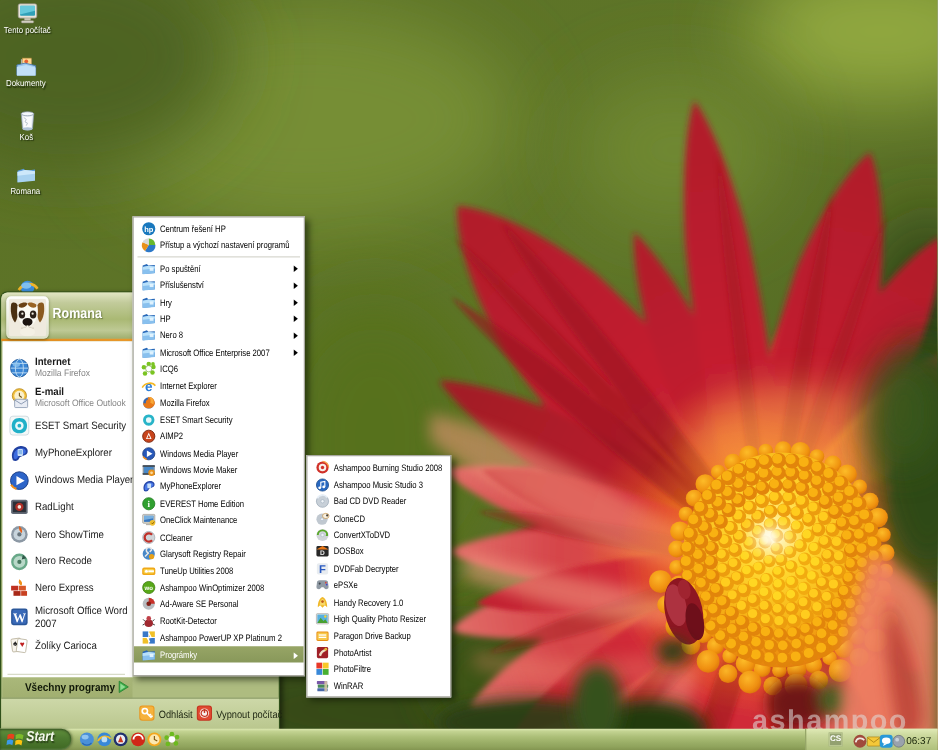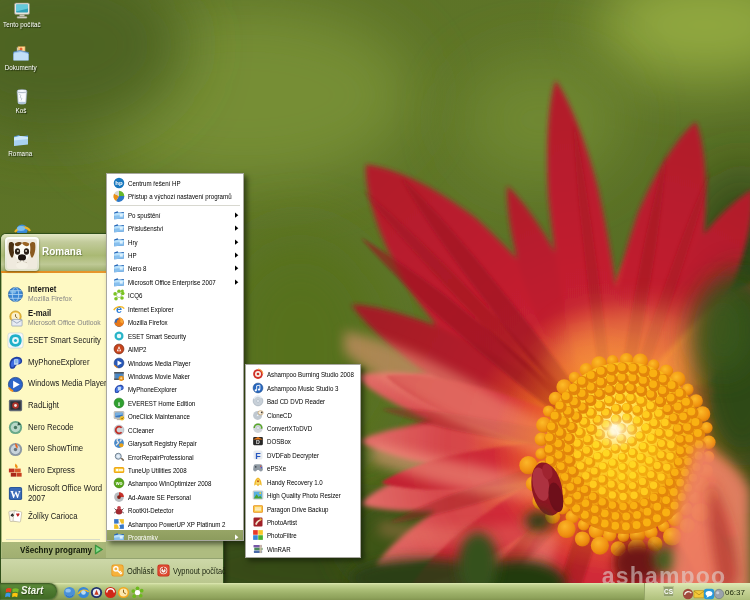--- a/index.html
+++ b/index.html
@@ -8,21 +8,21 @@
 .dicon { position:absolute; width:43px; text-align:center; }
 .dicon svg { display:block; margin:0 auto; }
 .dlabel { margin-top:1px; font-size:7px; color:#fff; text-shadow:1px 1px 1px #1a2808; white-space:nowrap; line-height:1.1; }
 .dlabel span { display:inline-block; transform:scaleX(0.9); transform-origin:center; }
 
 #smenu { position:absolute; left:0; top:233px; width:224px; height:350px; border:1px solid #30501a; border-bottom:none; border-radius:6px 6px 0 0; box-shadow:2px 2px 4px rgba(0,0,0,0.45); background:#aebc80; }
 #banner { position:absolute; left:0; top:0; width:100%; height:37px; border-radius:5px 5px 0 0; background:linear-gradient(#e2e6c4 0%, #c2cb9b 22%, #aab974 58%, #bec995 82%, #9fae6e 100%); }
 #banner .dogf { position:absolute; left:4px; top:3px; width:34px; height:34px; background:linear-gradient(#fefefe,#dce0c8); border-radius:4px; box-shadow:0 1px 2px rgba(40,60,10,0.5); padding:2px; z-index:2; }
 #banner .uname { position:absolute; left:41px; top:11px; font-size:11.5px; font-weight:bold; color:#fff; text-shadow:1px 1px 1px #6a7a40; transform:scaleX(0.87); transform-origin:left; }
 #oline { position:absolute; left:0; top:37px; width:100%; height:2px; background:linear-gradient(90deg,#e08a1e,#f0a83c); }
-#lcol { position:absolute; left:1px; top:39px; width:104px; height:269px; background:#fef9c3; padding-top:9px; }
+#lcol { position:absolute; left:1px; top:39px; width:104px; height:269px; background:#ffffff; padding-top:9px; }
 .li { position:relative; height:21.7px; }
 .li.two, .li.tw { height:24px; }
 .lic { position:absolute; left:5px; top:50%; margin-top:-8.5px; width:17px; height:17px; }
 .ltx { position:absolute; left:26px; top:50%; transform:translateY(-50%) scaleX(0.91); transform-origin:left center; font-size:8px; color:#1a1a1a; line-height:1.15; white-space:nowrap; }
 .ltx b { display:block; font-size:8.5px; }
 .ltx i { display:block; font-style:normal; font-size:7.5px; color:#858585; }
 .ltx.reg { font-size:8.5px; }
 #allprog { position:absolute; left:1px; top:308px; width:104px; height:33px; background:linear-gradient(#aab87a,#97a566);text-align:right; }
 #allprog .t { position:absolute; right:14px; top:3px; font-size:9px; font-weight:bold; color:#101808; white-space:nowrap; transform:scaleX(0.89); transform-origin:right; }
 #allprog .ga { position:absolute; right:2px; top:2px; width:10px; height:11px; }
@@ -827,35 +827,35 @@
           <span class="lic"><svg width="17" height="17" viewBox="0 0 18 18">
               <rect x="2" y="3" width="14" height="12" rx="1.5" fill="#606874"></rect>
               <rect x="3.5" y="4.5" width="11" height="9" fill="#2c3038"></rect>
               <circle cx="9" cy="9" r="3.5" fill="#b03028"></circle>
               <circle cx="9" cy="9" r="1.5" fill="#f0e8e0"></circle>
             </svg></span>
           <span class="ltx reg">RadLight</span>
         </div>
         <div class="li">
           <span class="lic"><svg width="17" height="17" viewBox="0 0 18 18">
+              <circle cx="9" cy="9" r="7" fill="#8c98a4"></circle>
+              <circle cx="9" cy="9" r="5" fill="#c8d4dc"></circle>
+              <circle cx="9" cy="9" r="1.8" fill="#68747c"></circle>
+              <path d="M9,2 C11,4 12,6 11,8 C10,6.5 8,6 9,2 Z" fill="#e86018"></path>
+            </svg></span>
+          <span class="ltx reg">Nero ShowTime</span>
+        </div>
+        <div class="li">
+          <span class="lic"><svg width="17" height="17" viewBox="0 0 18 18">
               <circle cx="9" cy="9" r="7" fill="#68a888"></circle>
               <circle cx="9" cy="9" r="5" fill="#b8d8c8"></circle>
               <circle cx="9" cy="9" r="1.8" fill="#487860"></circle>
               <path d="M12,3 l3,3 -4,1 z" fill="#305848"></path>
             </svg></span>
           <span class="ltx reg">Nero Recode</span>
-        </div>
-        <div class="li">
-          <span class="lic"><svg width="17" height="17" viewBox="0 0 18 18">
-              <circle cx="9" cy="9" r="7" fill="#8c98a4"></circle>
-              <circle cx="9" cy="9" r="5" fill="#c8d4dc"></circle>
-              <circle cx="9" cy="9" r="1.8" fill="#68747c"></circle>
-              <path d="M9,2 C11,4 12,6 11,8 C10,6.5 8,6 9,2 Z" fill="#e86018"></path>
-            </svg></span>
-          <span class="ltx reg">Nero ShowTime</span>
         </div>
         <div class="li">
           <span class="lic"><svg width="17" height="17" viewBox="0 0 18 18">
               <rect x="2" y="7" width="6" height="4" fill="#c03020"></rect>
               <rect x="8.5" y="7" width="6" height="4" fill="#d85828"></rect>
               <rect x="4" y="11.5" width="6" height="4" fill="#a82818"></rect>
               <rect x="10.5" y="11.5" width="5" height="4" fill="#c84020"></rect>
               <path d="M9,1.5 C11.5,3.5 12,5.5 10.5,7 C9.5,5.5 7.5,5.5 9,1.5 Z" fill="#f09018"></path>
             </svg></span>
           <span class="ltx reg">Nero Express</span>
@@ -1126,30 +1126,20 @@
       </div>
       <div class="mi">
         <span class="mic">
           <svg width="12" height="12" viewBox="0 0 16 16">
             <circle cx="8" cy="8" r="6.5" fill="#4888c8"></circle>
             <path d="M4,11 L8,7 M8,7 a2.8,2.8 0 1 1 3,-3 l-2,2" stroke="#e8e8e8" stroke-width="1.6" fill="none"></path>
             <circle cx="11" cy="11" r="2.8" fill="#e8a018"></circle>
           </svg>
         </span>
         <span class="mtx">Glarysoft Registry Repair</span>
-      </div>
-      <div class="mi">
-        <span class="mic">
-          <svg width="12" height="12" viewBox="0 0 16 16">
-            <circle cx="7" cy="7" r="4" fill="#c8d8e8" stroke="#687888" stroke-width="1.2"></circle>
-            <rect x="10" y="9.5" width="5" height="2.2" rx="1" transform="rotate(45 12 11)" fill="#786858"></rect>
-            <circle cx="7" cy="7" r="2" fill="#e8f0f8"></circle>
-          </svg>
-        </span>
-        <span class="mtx">ErrorRepairProfessional</span>
       </div>
       <div class="mi">
         <span class="mic">
           <svg width="12" height="12" viewBox="0 0 16 16">
             <rect x="1" y="4" width="14" height="8" rx="2" fill="#f0a818"></rect>
             <rect x="2.5" y="5.5" width="11" height="5" rx="1.2" fill="#f8d048"></rect>
             <circle cx="5.5" cy="8" r="1.6" fill="#fff"></circle>
             <rect x="7.5" y="7" width="6" height="2" fill="#fff"></rect>
           </svg>
         </span>

